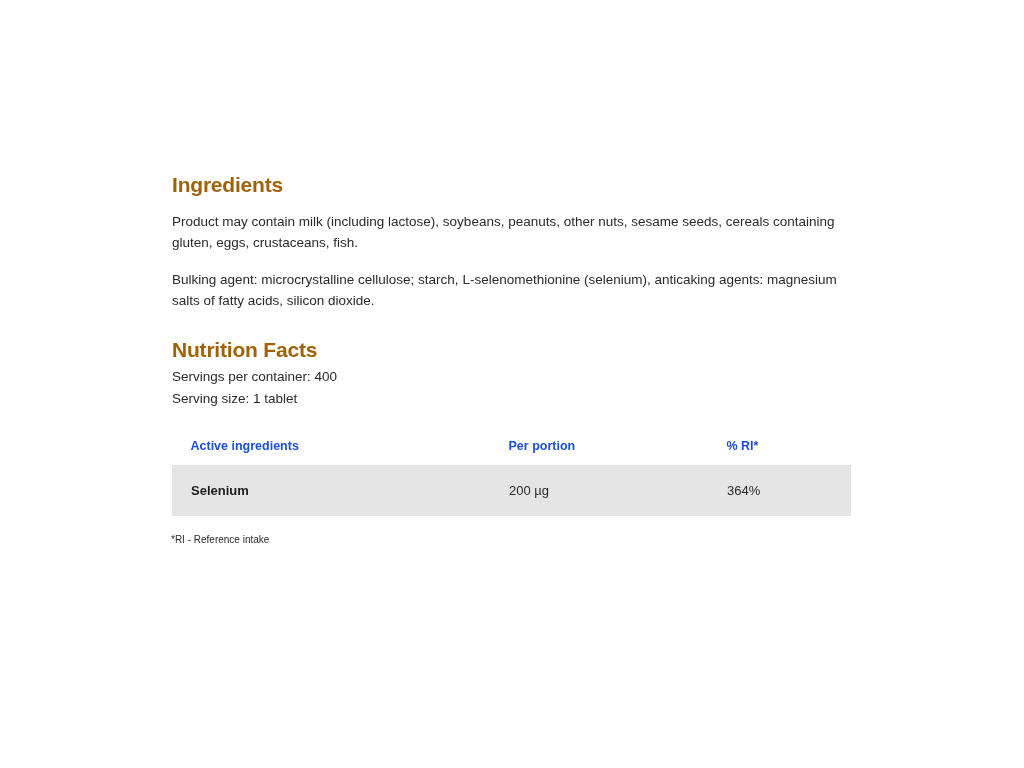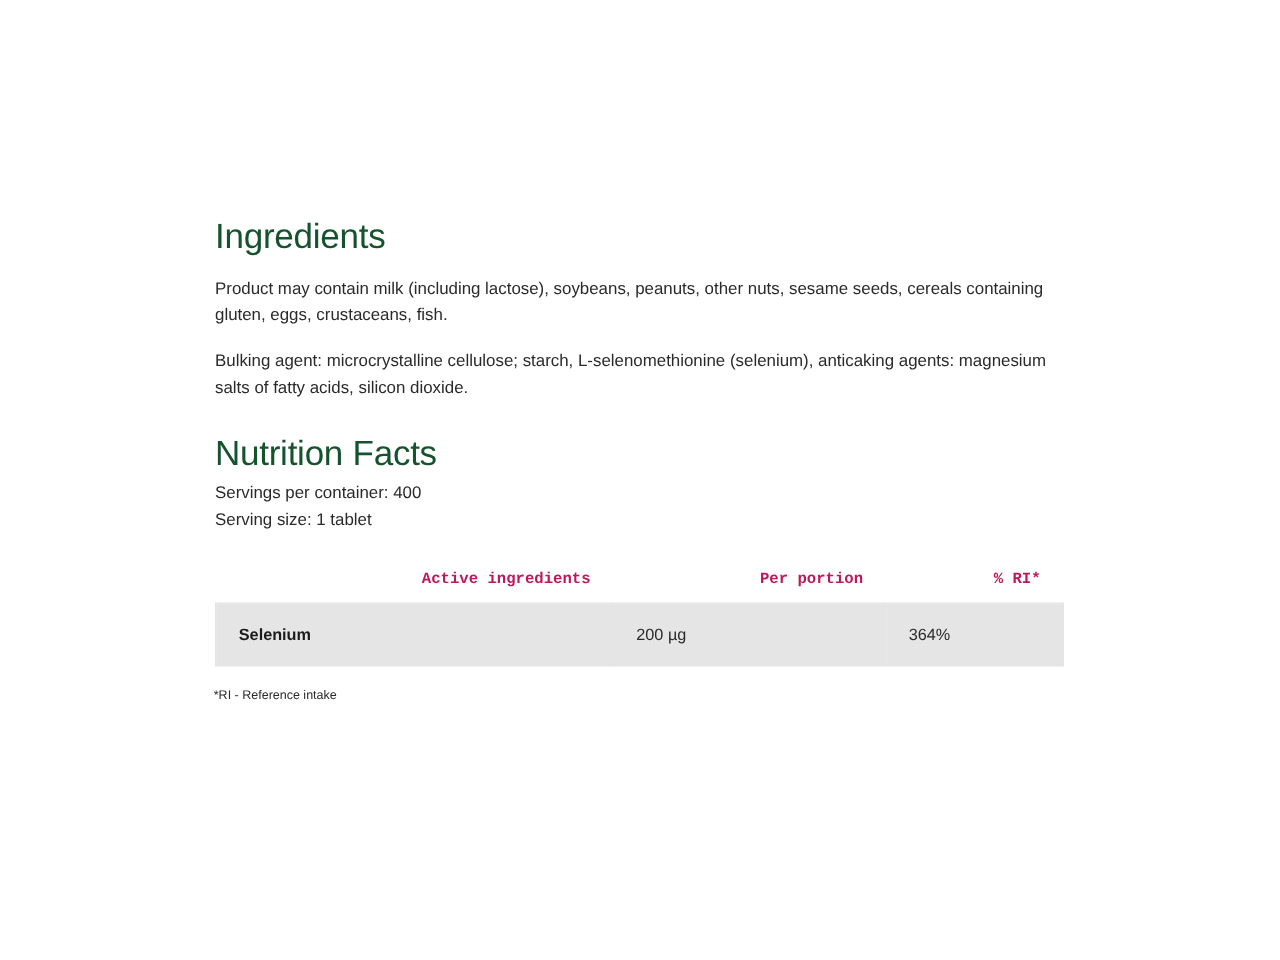--- a/index.html
+++ b/index.html
@@ -21,24 +21,24 @@
     box-sizing: border-box;
   }
   .content {
     position: absolute;
     left: 172px;
     top: 172px;
     width: 680px;
   }
   h2.section-title {
     font-family: "Liberation Sans", sans-serif;
-    font-size: 28px;
-    font-weight: normal;
+    font-size: 21px;
+    font-weight: bold;
     letter-spacing: -0.2px;
-    color: #14532d;
+    color: #a16207;
     margin: 0 0 14px 0;
     line-height: 1.2;
   }
   h2.section-title.second {
     margin-top: 26px;
     margin-bottom: 4px;
   }
   p.body-text {
     font-size: 13.5px;
     line-height: 21px;
@@ -58,28 +58,27 @@
   .facts-lines div {
     white-space: nowrap;
   }
   table.nutrition {
     border-collapse: collapse;
     width: 678px;
     margin-top: 22px;
     table-layout: fixed;
   }
   table.nutrition th {
-    text-align: right;
+    text-align: left;
     font-size: 12.5px;
     font-weight: bold;
-    color: #be185d;
+    color: #1d4ed8;
     padding: 8px 18px 12px 18px;
     border: none;
     background: transparent;
-    font-family: Liberation Mono, monospace;
   }
   table.nutrition td {
     font-size: 13px;
     color: #2a2a2a;
     padding: 17px 18px;
     border: 1px solid #e4e4e4;
     background: #e5e5e5;
     vertical-align: middle;
   }
   table.nutrition td.name {

